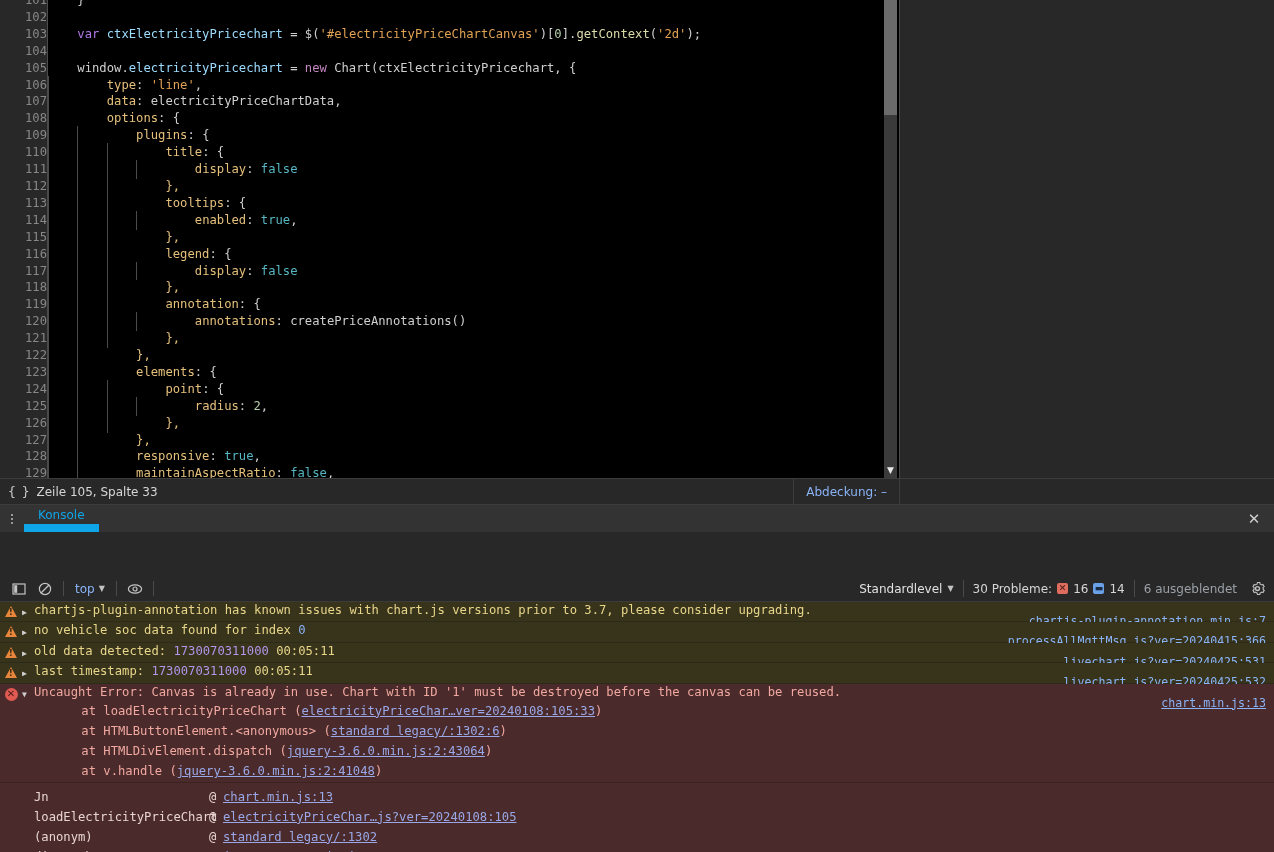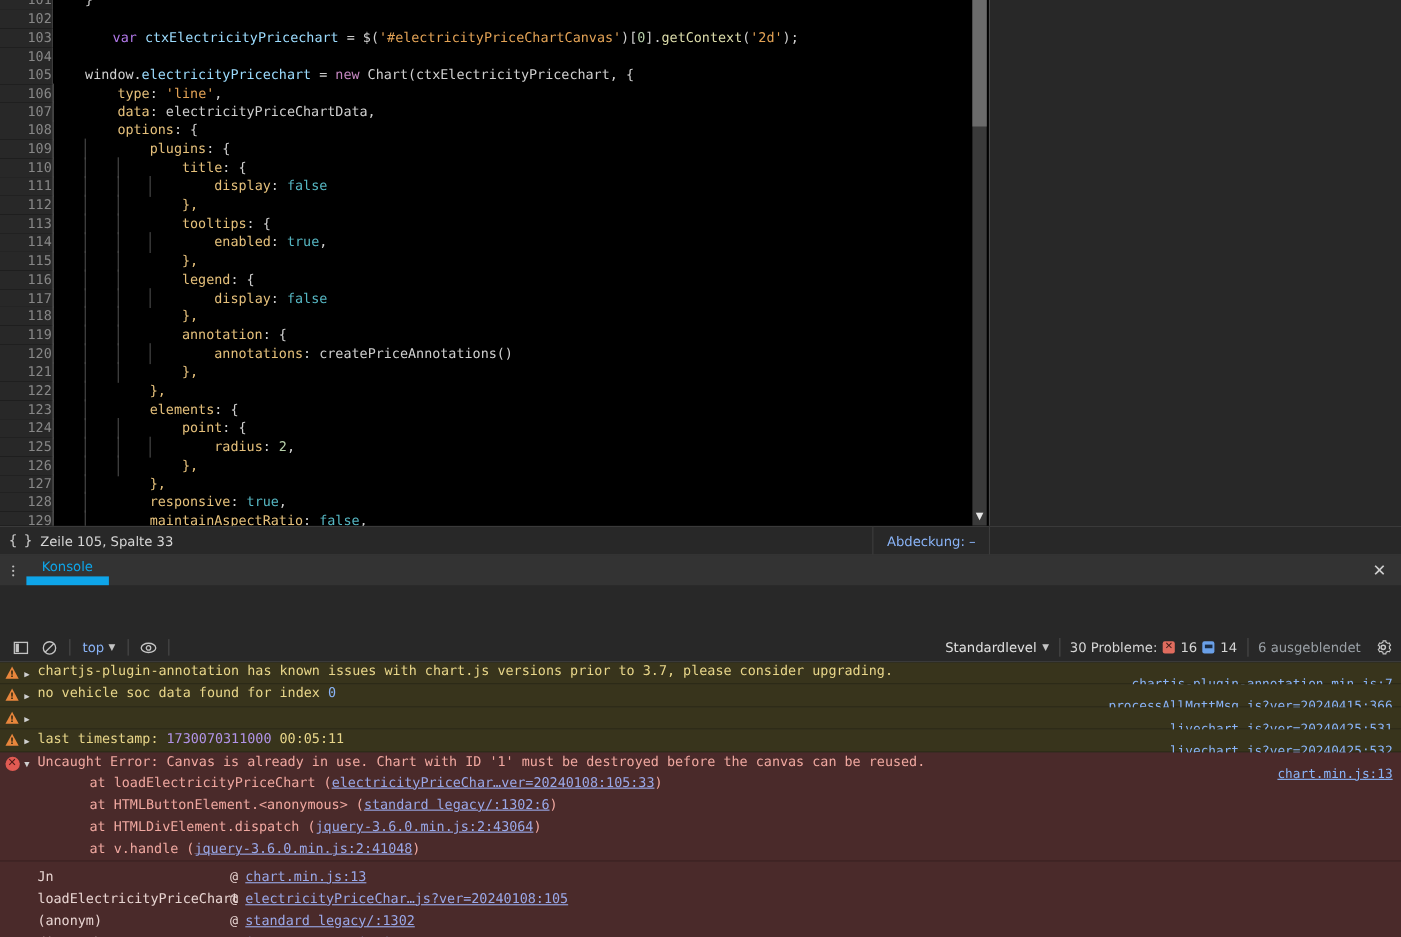--- a/index.html
+++ b/index.html
@@ -54,21 +54,21 @@
   
   .ig { display: inline-block; position: relative; }
   .ig::before {
     content: "";
     position: absolute;
     left: 0; top: -1px; bottom: -1px;
     border-left: 1px solid #4b4b4b;
   }
 
   
-  .kw   { color: #b178e8; margin-left: 25px; }
+  .kw   { color: #b178e8; }
   .kw2  { color: #c586c0; }
   .var  { color: #9cdcfe; }
   .prop { color: #e5c07b; }
   .str  { color: #e2a255; }
   .fn   { color: #dcdcaa; }
   .num  { color: #b5cea8; }
   .plain{ color: #cfcfcf; }
   .punct{ color: #cfcfcf; }
   .bool { color: #56b6c2; }
 
@@ -447,20 +447,21 @@
           </div>
           <div class="disclosure">▶</div>
           <div class="msg-text"><span>no vehicle soc data found for index </span><span class="tok-zero">0</span></div>
           <a class="msg-src">processAllMqttMsg.js?ver=20240415:366</a>
         </div>
         <div class="msg warn">
           <div class="msg-icon">
             <span class="tri-warn"></span>
           </div>
           <div class="disclosure">▶</div>
+          <div class="msg-text"><span>old data detected: </span><span class="tok-num">1730070311000</span><span> 00:05:11</span></div>
           <a class="msg-src">livechart.js?ver=20240425:531</a>
         </div>
         <div class="msg warn">
           <div class="msg-icon">
             <span class="tri-warn"></span>
           </div>
           <div class="disclosure">▶</div>
           <div class="msg-text"><span>last timestamp: </span><span class="tok-num">1730070311000</span><span> 00:05:11</span></div>
           <a class="msg-src">livechart.js?ver=20240425:532</a>
         </div>

